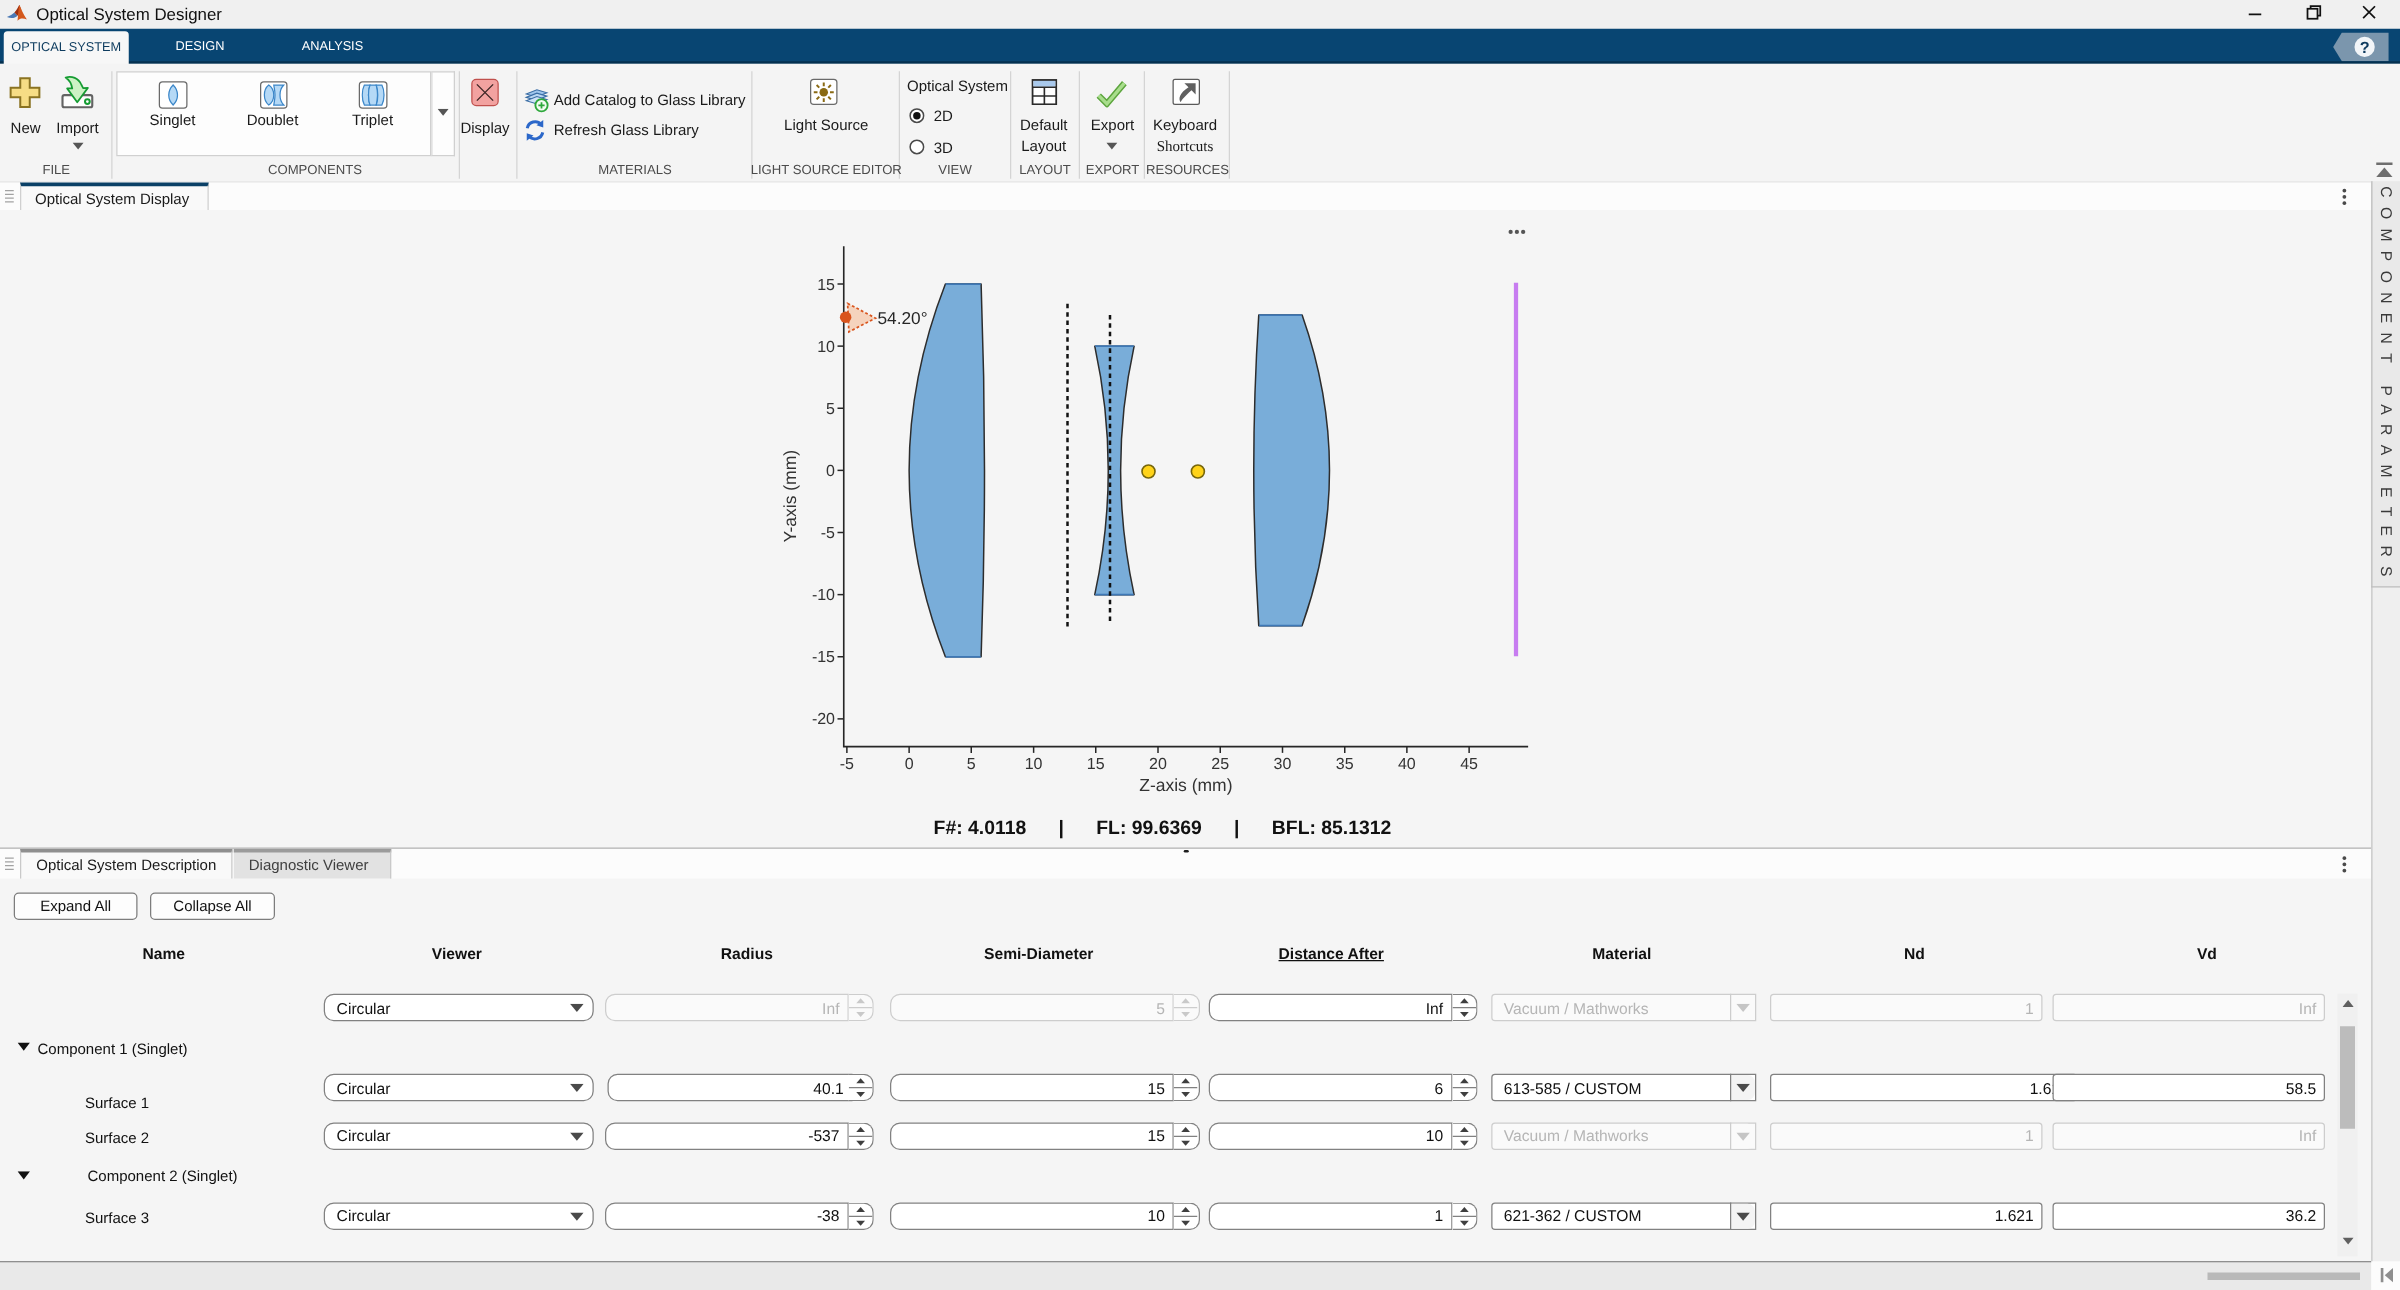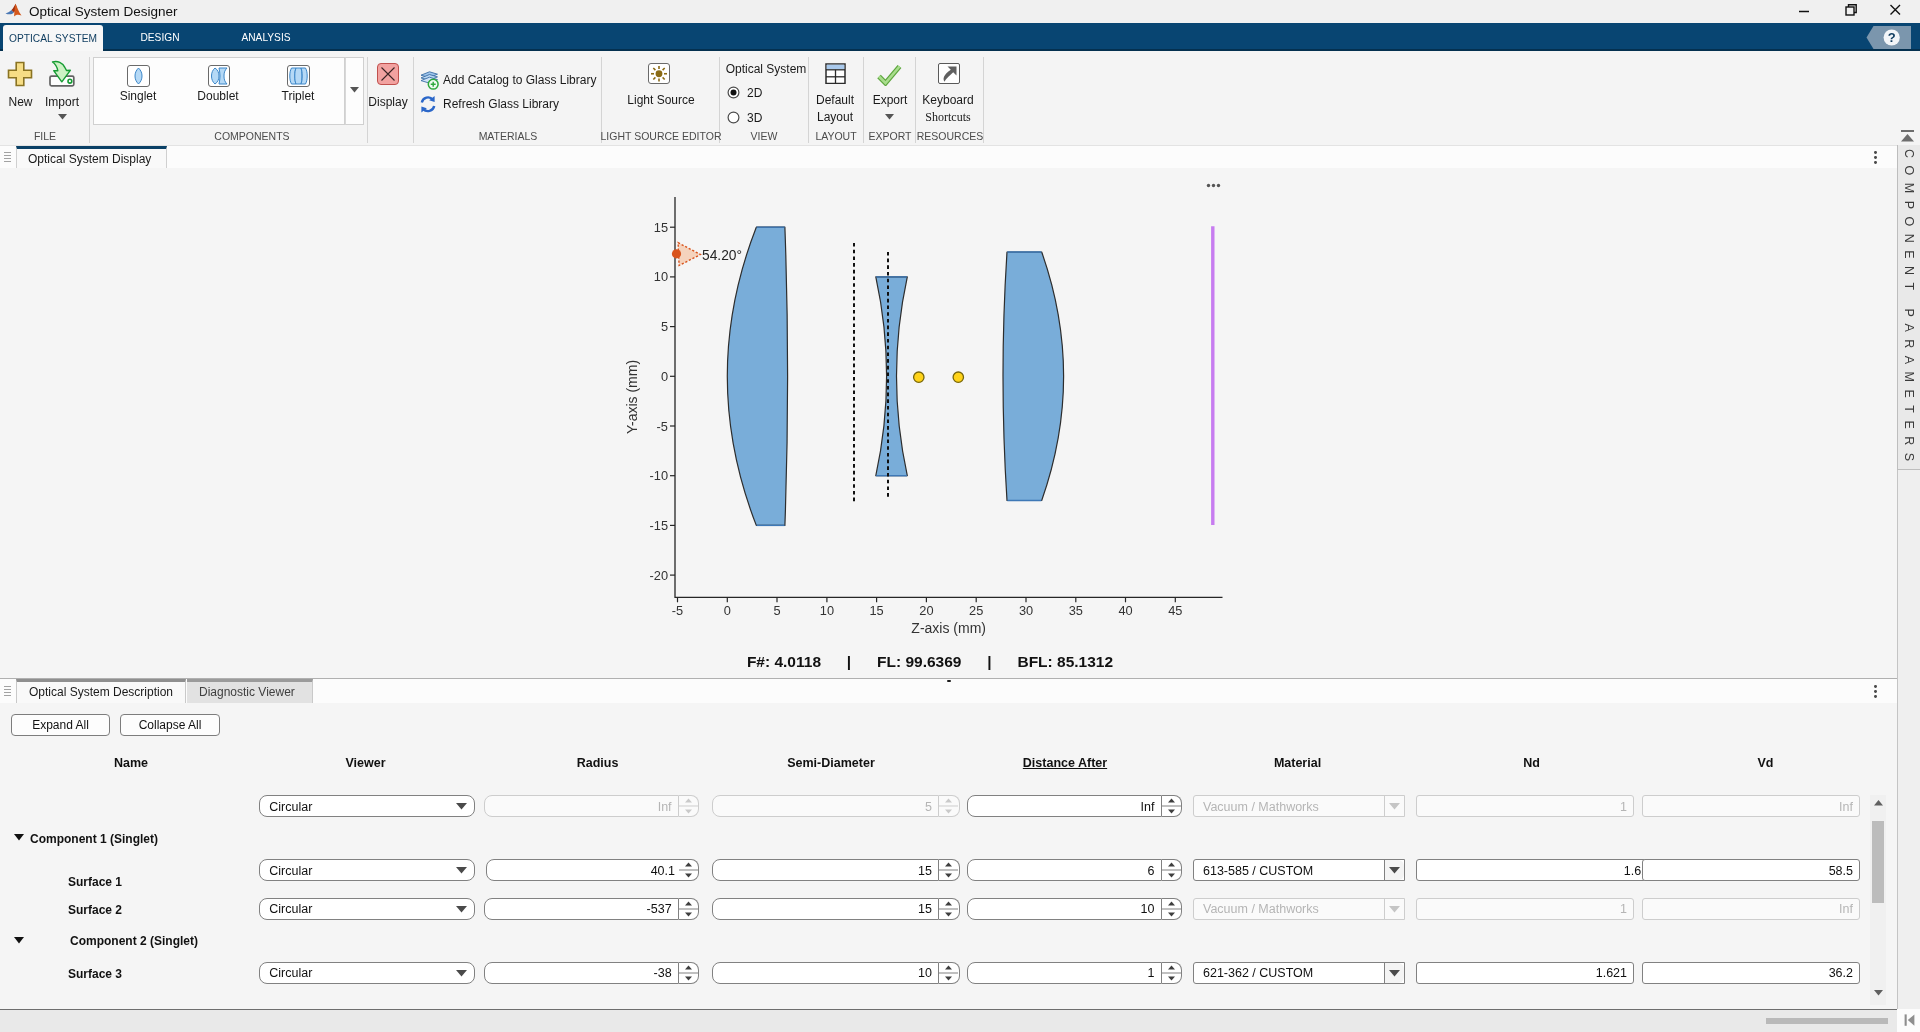--- a/index.html
+++ b/index.html
@@ -29,21 +29,21 @@
 .grip div { height:1px; background:#a2a2a2; margin-bottom:2px; }
 .optdots { position:absolute; left:1874px; width:4px; }
 .optdots div { width:2.8px; height:2.8px; border-radius:50%; background:#4a4a4a; margin-bottom:2.2px; }
 
 #tablepanel { left:0; top:703px; width:1897px; height:305px; background:#f5f5f5; }
 .btn { position:absolute; height:22px; background:#fdfdfd; border:1px solid #7d7d7d; border-radius:4px; font-size:12px; color:#111; text-align:center; line-height:21px; }
 .colhdr { position:absolute; top:53px; font-size:12.5px; font-weight:bold; color:#111; text-align:center; width:200px; }
 .fld { position:absolute; height:22px; background:#fff; border:1px solid #818181; border-radius:8px; font-size:12.5px; color:#111; }
 .fld.dis { background:#fafafa; border-color:#cdcdcd; color:#b5b5b5; }
 .num { text-align:right; }
-.rowlabel { position:absolute; font-size:12px; font-weight:bold; color:#111; }
+.rowlabel { position:absolute; font-size:12px; font-weight:normal; color:#111; }
 
 .spin { position:absolute; width:20.5px; height:22px; background:#fff; border:1px solid #818181; border-left:none; border-radius:0 8px 8px 0; }
 .spin.dis { background:#fafafa; border-color:#cdcdcd; }
 
 #rightstrip { left:1897px; top:145px; width:23px; height:865px; background:#efefef; border-left:1px solid #c4c4c4; }
 #vtab { position:absolute; left:1897px; top:145px; width:23px; height:325px; background:#e9e9e9; border-left:1px solid #bdbdbd; border-bottom:1px solid #bdbdbd; }
 #vtab span { writing-mode:vertical-rl; font-size:12.5px; letter-spacing:7.5px; color:#3a3a3a; margin:4px 0 0 4px; display:inline-block; }
 
 #bottomline { left:0; top:1008.5px; width:1897px; height:1.5px; background:#6e6e6e; }
 #bottomstrip { left:0; top:1010px; width:1897px; height:22px; background:#e9e9e9; }

